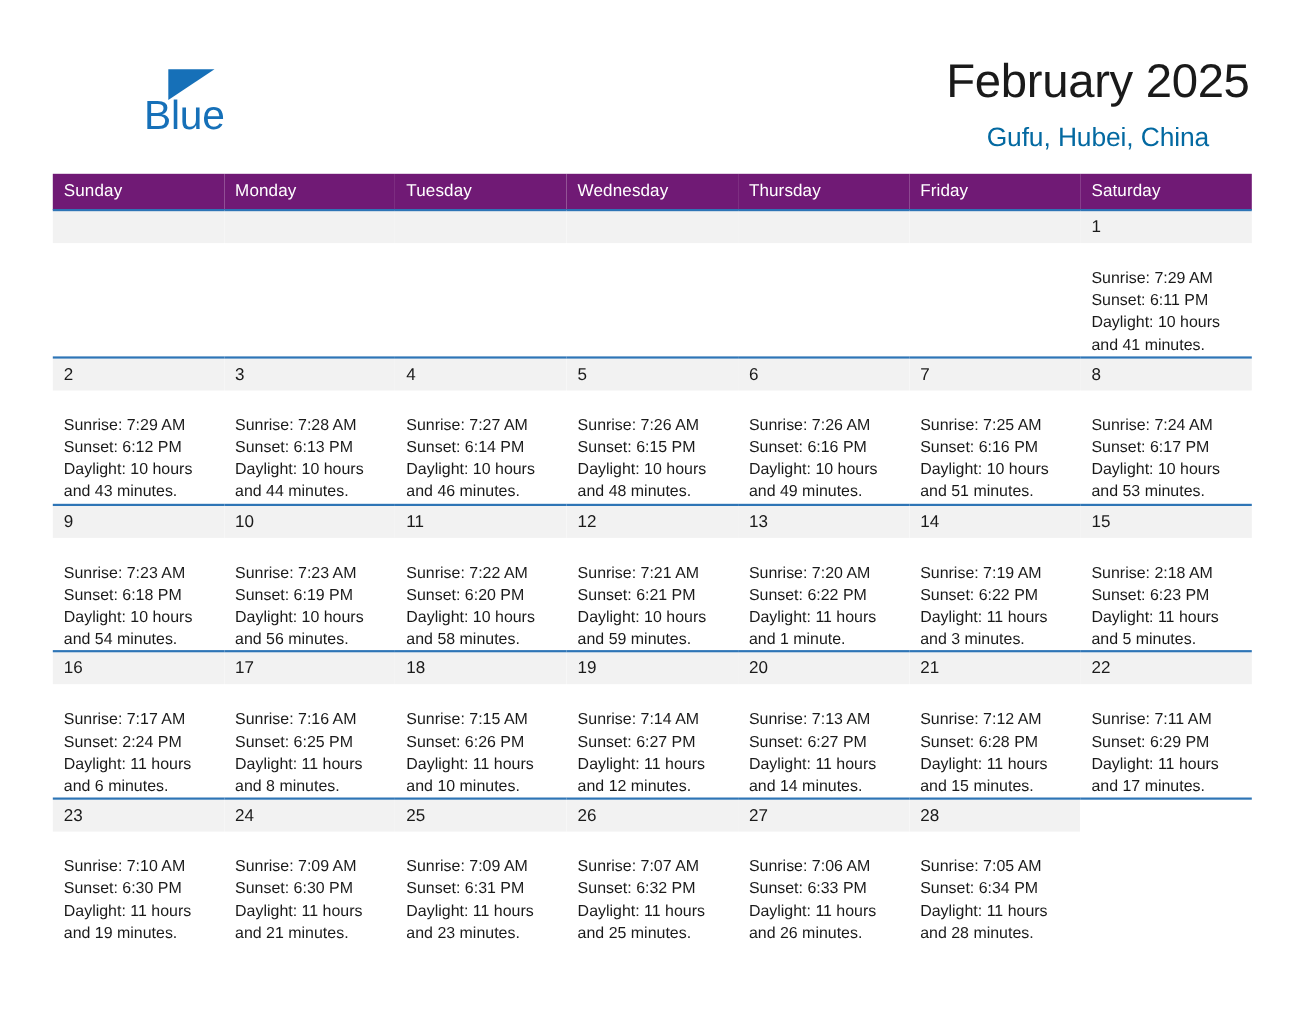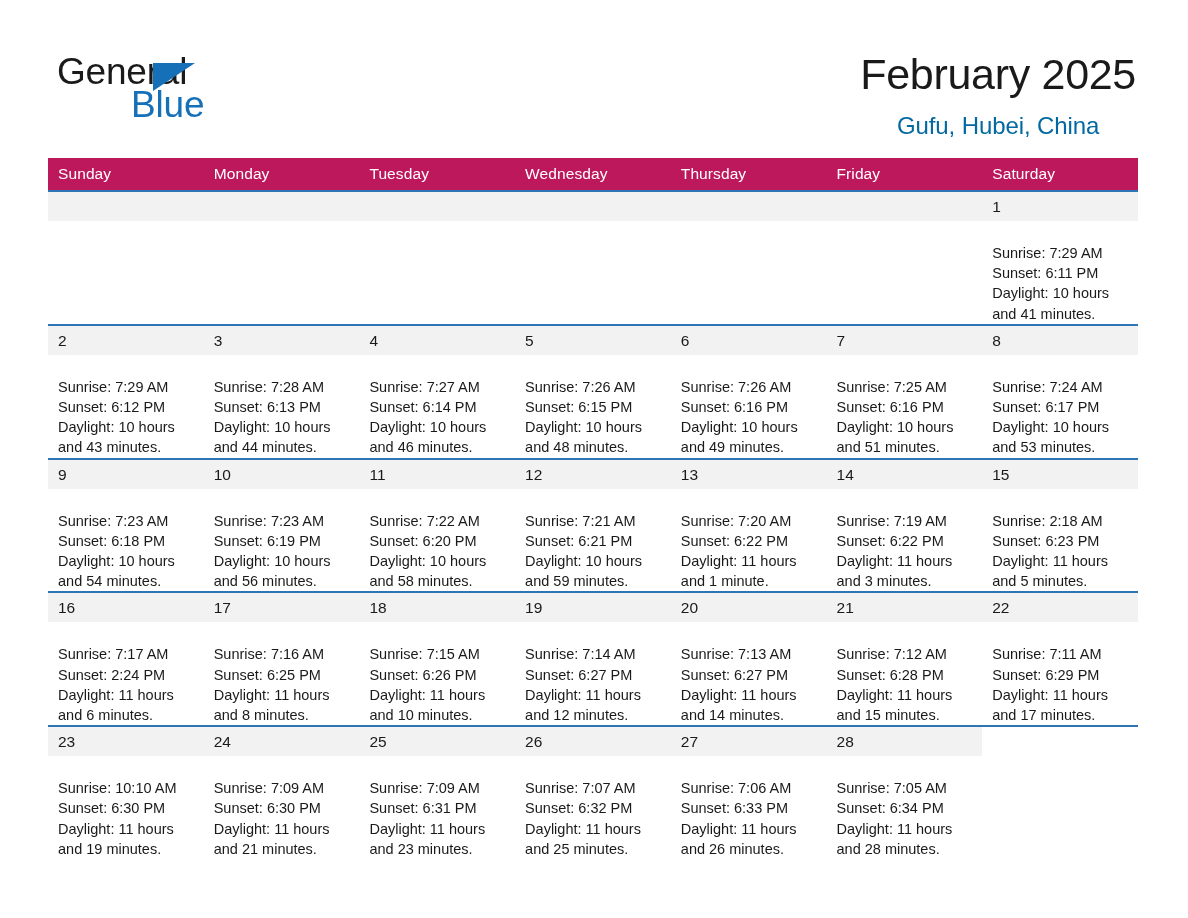--- a/index.html
+++ b/index.html
@@ -92,21 +92,21 @@
   
   .calendar {
     position: absolute;
     left: 48px;
     top: 158px;
     width: 1090px;
     border-collapse: collapse;
     table-layout: fixed;
   }
   .calendar th {
-    background: #be185d;
+    background: #701a75;
     color: #ffffff;
     font-size: 15.5px;
     font-weight: normal;
     text-align: left;
     padding: 7px 0 7px 10px;
     height: 18px;
     letter-spacing: 0.1px;
   }
   .calendar td {
     width: 155.7px;
@@ -151,21 +151,20 @@
   .details .daylight { white-space: normal; }
 </style>
 </head>
 <body>
 
 <div class="page">
 
   <div class="header">
 
     <div class="brand">
-      <span class="brand-general">General</span>
       <span class="brand-triangle"></span>
       <span class="brand-blue">Blue</span>
     </div>
 
     <div class="title-block">
       <h1 class="month-title">February 2025</h1>
       <h2 class="location-title">Gufu, Hubei, China</h2>
     </div>
 
   </div>
@@ -382,21 +381,21 @@
               <div>Sunrise: 7:11 AM</div>
               <div>Sunset: 6:29 PM</div>
               <div class="daylight">Daylight: 11 hours and 17 minutes.</div>
             </div>
           </td>
         </tr>
         <tr class="week">
           <td>
             <span class="daynum">23</span>
             <div class="details">
-              <div>Sunrise: 10:10 AM</div>
+              <div>Sunrise: 7:10 AM</div>
               <div>Sunset: 6:30 PM</div>
               <div class="daylight">Daylight: 11 hours and 19 minutes.</div>
             </div>
           </td>
           <td>
             <span class="daynum">24</span>
             <div class="details">
               <div>Sunrise: 7:09 AM</div>
               <div>Sunset: 6:30 PM</div>
               <div class="daylight">Daylight: 11 hours and 21 minutes.</div>

